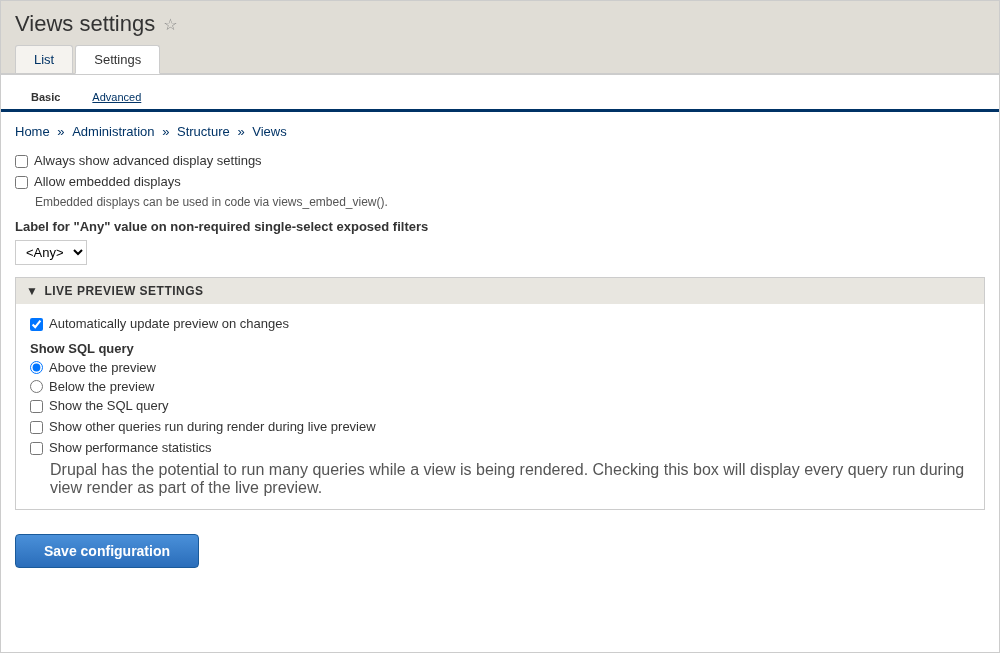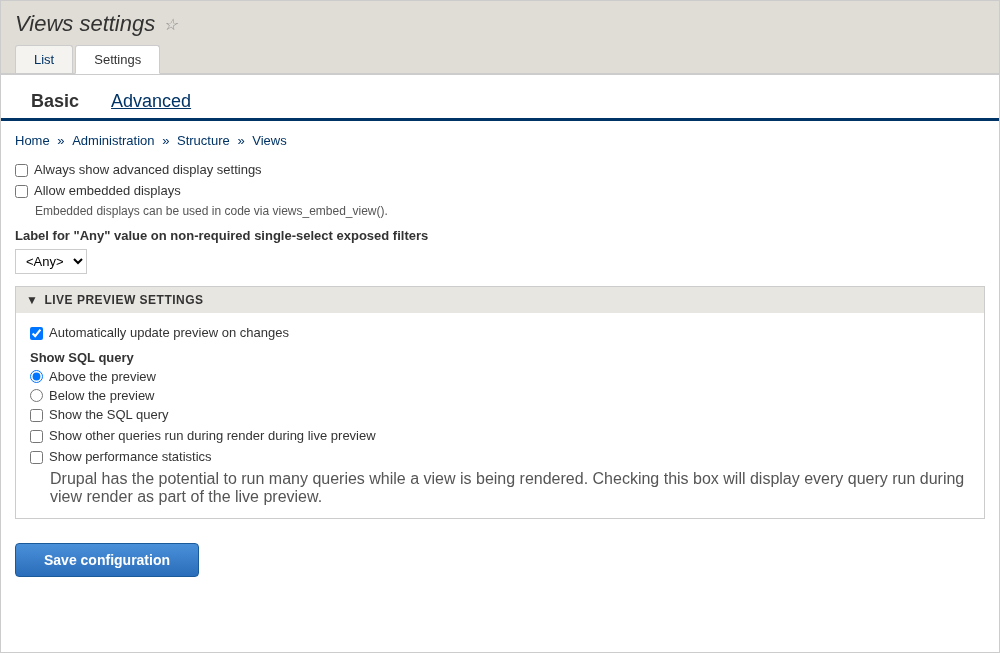--- a/index.html
+++ b/index.html
@@ -10,21 +10,20 @@
     
     .page-header {
       background: #e0ddd6;
       padding: 10px 14px 0 14px;
       border-bottom: 1px solid #ccc;
     }
     .page-title-row {
       display: flex;
       align-items: center;
       margin-bottom: 8px;
-      font-style: italic;
     }
     .page-title {
       font-size: 22px;
       font-weight: normal;
       color: #333;
       margin-right: 8px;
     }
     .star-icon { color: #888; font-size: 16px; cursor: pointer; }
 
     
@@ -63,21 +62,21 @@
     
     .secondary-tabs {
       display: flex;
       border-bottom: 3px solid #036;
       padding: 10px 14px 0 14px;
       gap: 0;
     }
     .secondary-tab {
       padding: 6px 16px;
       cursor: pointer;
-      font-size: 18px;
+      font-size: 11px;
       color: #036;
       border: none;
       background: none;
       text-decoration: underline;
     }
     .secondary-tab.active {
       color: #333;
       text-decoration: none;
       font-weight: bold;
       border-bottom: 3px solid #036;

